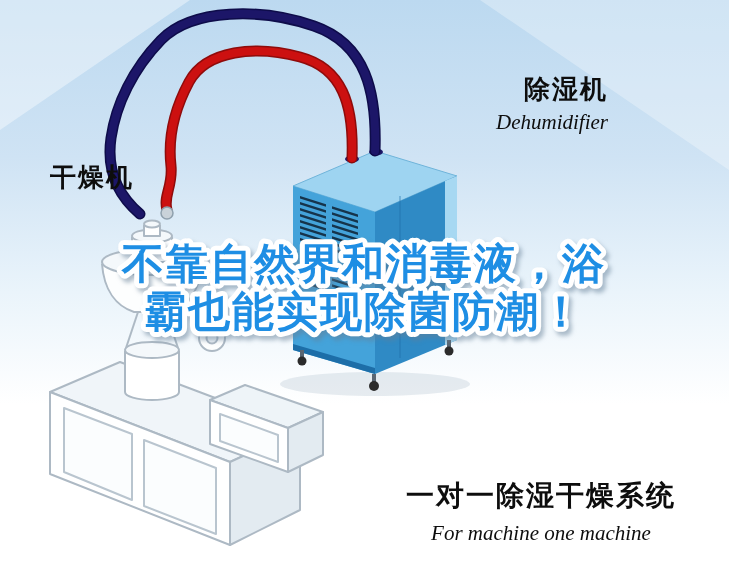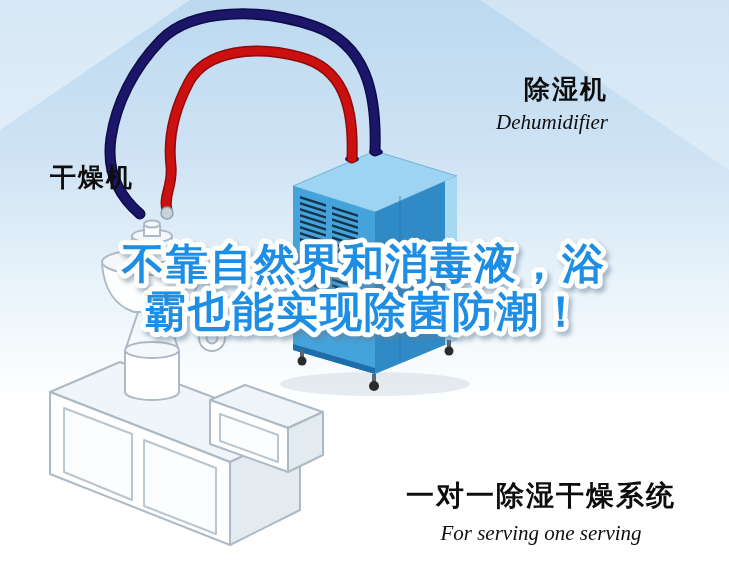--- a/index.html
+++ b/index.html
@@ -143,16 +143,16 @@
     <div class="label-zh">干燥机</div>
   </div>
 
   <div class="txt dehum-label">
     <div class="label-zh">除湿机</div>
     <div class="label-en">Dehumidifier</div>
   </div>
 
   <div class="txt caption">
     <div class="label-zh">一对一除湿干燥系统</div>
-    <div class="label-en">For serving one serving</div>
+    <div class="label-en">For machine one machine</div>
   </div>
 
 </div>
 
 </body></html>

